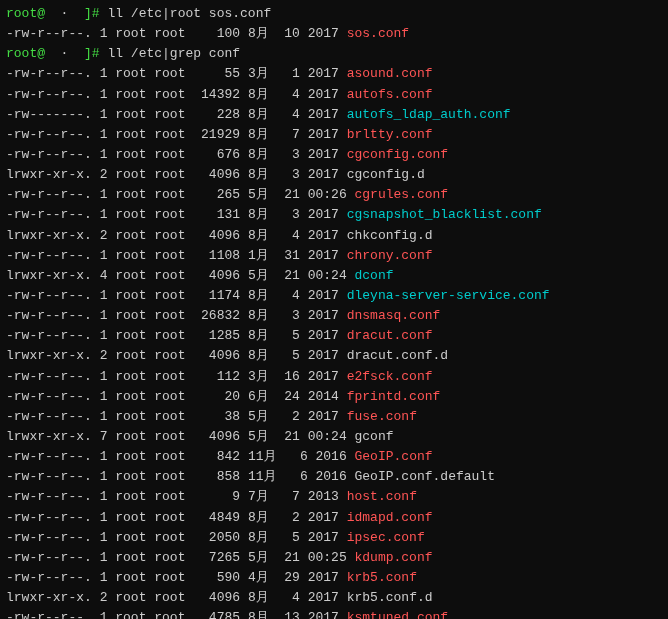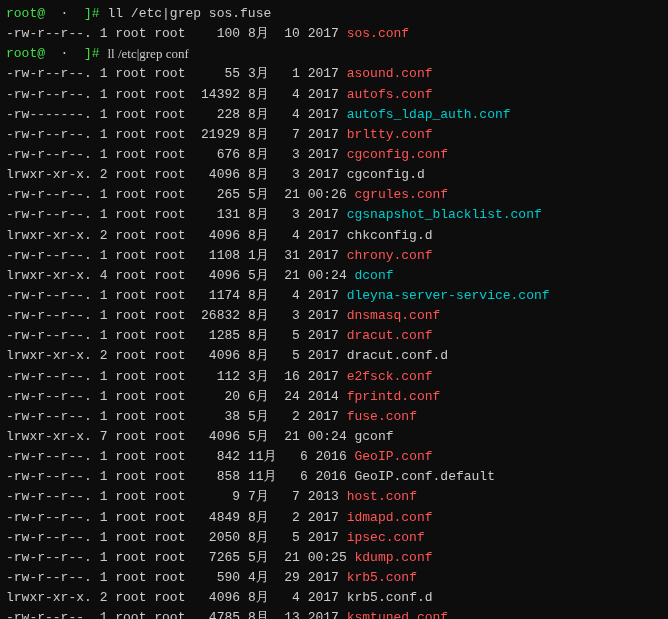--- a/index.html
+++ b/index.html
@@ -11,23 +11,23 @@
       width: 668px;
       min-height: 619px;
       overflow: hidden;
       padding: 4px 6px;
     }
   </style>
 </head>
 <body>
 
 <div id="terminal">
-    <div style="display: flex; white-space: pre; line-height: 1.55; font-family: &quot;Courier New&quot;, Courier, monospace; font-size: 13px;"><span style="color:#44dd44;">root@</span><span style="color:#cccccc;">  ·  </span><span style="color:#44dd44;">]# </span><span style="color:#cccccc;">ll /etc|grep sos.fuse</span></div>
+    <div style="display: flex; white-space: pre; line-height: 1.55; font-family: &quot;Courier New&quot;, Courier, monospace; font-size: 13px;"><span style="color:#44dd44;">root@</span><span style="color:#cccccc;">  ·  </span><span style="color:#44dd44;">]# </span><span style="color:#cccccc;">ll /etc|root sos.conf</span></div>
     <div style="display: flex; white-space: pre; line-height: 1.55; font-family: &quot;Courier New&quot;, Courier, monospace; font-size: 13px;"><span style="color:#cccccc;">-rw-r--r--.</span><span style="color:#cccccc;"> 1 </span><span style="color:#cccccc;">root </span><span style="color:#cccccc;">root </span><span style="color:#cccccc;">   100 </span><span style="color:#cccccc;">8月  </span><span style="color:#cccccc;">10 </span><span style="color:#cccccc;">2017 </span><span style="color:#ff5555;">sos</span><span style="color:#ff5555;">.conf</span></div>
-    <div style="display: flex; white-space: pre; line-height: 1.55; font-family: &quot;Courier New&quot;, Courier, monospace; font-size: 13px;"><span style="color:#44dd44;">root@</span><span style="color:#cccccc;">  ·  </span><span style="color:#44dd44;">]# </span><span style="color:#cccccc;font-family:Liberation Serif, serif;">ll /etc|grep conf</span></div>
+    <div style="display: flex; white-space: pre; line-height: 1.55; font-family: &quot;Courier New&quot;, Courier, monospace; font-size: 13px;"><span style="color:#44dd44;">root@</span><span style="color:#cccccc;">  ·  </span><span style="color:#44dd44;">]# </span><span style="color:#cccccc;">ll /etc|grep conf</span></div>
     <div style="display: flex; white-space: pre; line-height: 1.55; font-family: &quot;Courier New&quot;, Courier, monospace; font-size: 13px;"><span style="color:#cccccc;">-rw-r--r--.</span><span style="color:#cccccc;"> 1 </span><span style="color:#cccccc;">root </span><span style="color:#cccccc;">root </span><span style="color:#cccccc;">    55 </span><span style="color:#cccccc;">3月  </span><span style="color:#cccccc;"> 1 </span><span style="color:#cccccc;">2017 </span><span style="color:#ff5555;">asound</span><span style="color:#ff5555;">.conf</span></div>
     <div style="display: flex; white-space: pre; line-height: 1.55; font-family: &quot;Courier New&quot;, Courier, monospace; font-size: 13px;"><span style="color:#cccccc;">-rw-r--r--.</span><span style="color:#cccccc;"> 1 </span><span style="color:#cccccc;">root </span><span style="color:#cccccc;">root </span><span style="color:#cccccc;"> 14392 </span><span style="color:#cccccc;">8月  </span><span style="color:#cccccc;"> 4 </span><span style="color:#cccccc;">2017 </span><span style="color:#ff5555;">autofs</span><span style="color:#ff5555;">.conf</span></div>
     <div style="display: flex; white-space: pre; line-height: 1.55; font-family: &quot;Courier New&quot;, Courier, monospace; font-size: 13px;"><span style="color:#cccccc;">-rw-------.</span><span style="color:#cccccc;"> 1 </span><span style="color:#cccccc;">root </span><span style="color:#cccccc;">root </span><span style="color:#cccccc;">   228 </span><span style="color:#cccccc;">8月  </span><span style="color:#cccccc;"> 4 </span><span style="color:#cccccc;">2017 </span><span style="color:#00cccc;">autofs_ldap_auth</span><span style="color:#00cccc;">.conf</span></div>
     <div style="display: flex; white-space: pre; line-height: 1.55; font-family: &quot;Courier New&quot;, Courier, monospace; font-size: 13px;"><span style="color:#cccccc;">-rw-r--r--.</span><span style="color:#cccccc;"> 1 </span><span style="color:#cccccc;">root </span><span style="color:#cccccc;">root </span><span style="color:#cccccc;"> 21929 </span><span style="color:#cccccc;">8月  </span><span style="color:#cccccc;"> 7 </span><span style="color:#cccccc;">2017 </span><span style="color:#ff5555;">brltty</span><span style="color:#ff5555;">.conf</span></div>
     <div style="display: flex; white-space: pre; line-height: 1.55; font-family: &quot;Courier New&quot;, Courier, monospace; font-size: 13px;"><span style="color:#cccccc;">-rw-r--r--.</span><span style="color:#cccccc;"> 1 </span><span style="color:#cccccc;">root </span><span style="color:#cccccc;">root </span><span style="color:#cccccc;">   676 </span><span style="color:#cccccc;">8月  </span><span style="color:#cccccc;"> 3 </span><span style="color:#cccccc;">2017 </span><span style="color:#ff5555;">cgconfig</span><span style="color:#ff5555;">.conf</span></div>
     <div style="display: flex; white-space: pre; line-height: 1.55; font-family: &quot;Courier New&quot;, Courier, monospace; font-size: 13px;"><span style="color:#cccccc;">lrwxr-xr-x.</span><span style="color:#cccccc;"> 2 </span><span style="color:#cccccc;">root </span><span style="color:#cccccc;">root </span><span style="color:#cccccc;">  4096 </span><span style="color:#cccccc;">8月  </span><span style="color:#cccccc;"> 3 </span><span style="color:#cccccc;">2017 </span><span style="color:#cccccc;">cgconfig</span><span style="color:#cccccc;">.d</span></div>
     <div style="display: flex; white-space: pre; line-height: 1.55; font-family: &quot;Courier New&quot;, Courier, monospace; font-size: 13px;"><span style="color:#cccccc;">-rw-r--r--.</span><span style="color:#cccccc;"> 1 </span><span style="color:#cccccc;">root </span><span style="color:#cccccc;">root </span><span style="color:#cccccc;">   265 </span><span style="color:#cccccc;">5月  </span><span style="color:#cccccc;">21 </span><span style="color:#cccccc;">00:26 </span><span style="color:#ff5555;">cgrules</span><span style="color:#ff5555;">.conf</span></div>
     <div style="display: flex; white-space: pre; line-height: 1.55; font-family: &quot;Courier New&quot;, Courier, monospace; font-size: 13px;"><span style="color:#cccccc;">-rw-r--r--.</span><span style="color:#cccccc;"> 1 </span><span style="color:#cccccc;">root </span><span style="color:#cccccc;">root </span><span style="color:#cccccc;">   131 </span><span style="color:#cccccc;">8月  </span><span style="color:#cccccc;"> 3 </span><span style="color:#cccccc;">2017 </span><span style="color:#00cccc;">cgsnapshot_blacklist</span><span style="color:#00cccc;">.conf</span></div>
     <div style="display: flex; white-space: pre; line-height: 1.55; font-family: &quot;Courier New&quot;, Courier, monospace; font-size: 13px;"><span style="color:#cccccc;">lrwxr-xr-x.</span><span style="color:#cccccc;"> 2 </span><span style="color:#cccccc;">root </span><span style="color:#cccccc;">root </span><span style="color:#cccccc;">  4096 </span><span style="color:#cccccc;">8月  </span><span style="color:#cccccc;"> 4 </span><span style="color:#cccccc;">2017 </span><span style="color:#cccccc;">chkconfig</span><span style="color:#cccccc;">.d</span></div>
     <div style="display: flex; white-space: pre; line-height: 1.55; font-family: &quot;Courier New&quot;, Courier, monospace; font-size: 13px;"><span style="color:#cccccc;">-rw-r--r--.</span><span style="color:#cccccc;"> 1 </span><span style="color:#cccccc;">root </span><span style="color:#cccccc;">root </span><span style="color:#cccccc;">  1108 </span><span style="color:#cccccc;">1月  </span><span style="color:#cccccc;">31 </span><span style="color:#cccccc;">2017 </span><span style="color:#ff5555;">chrony</span><span style="color:#ff5555;">.conf</span></div>

